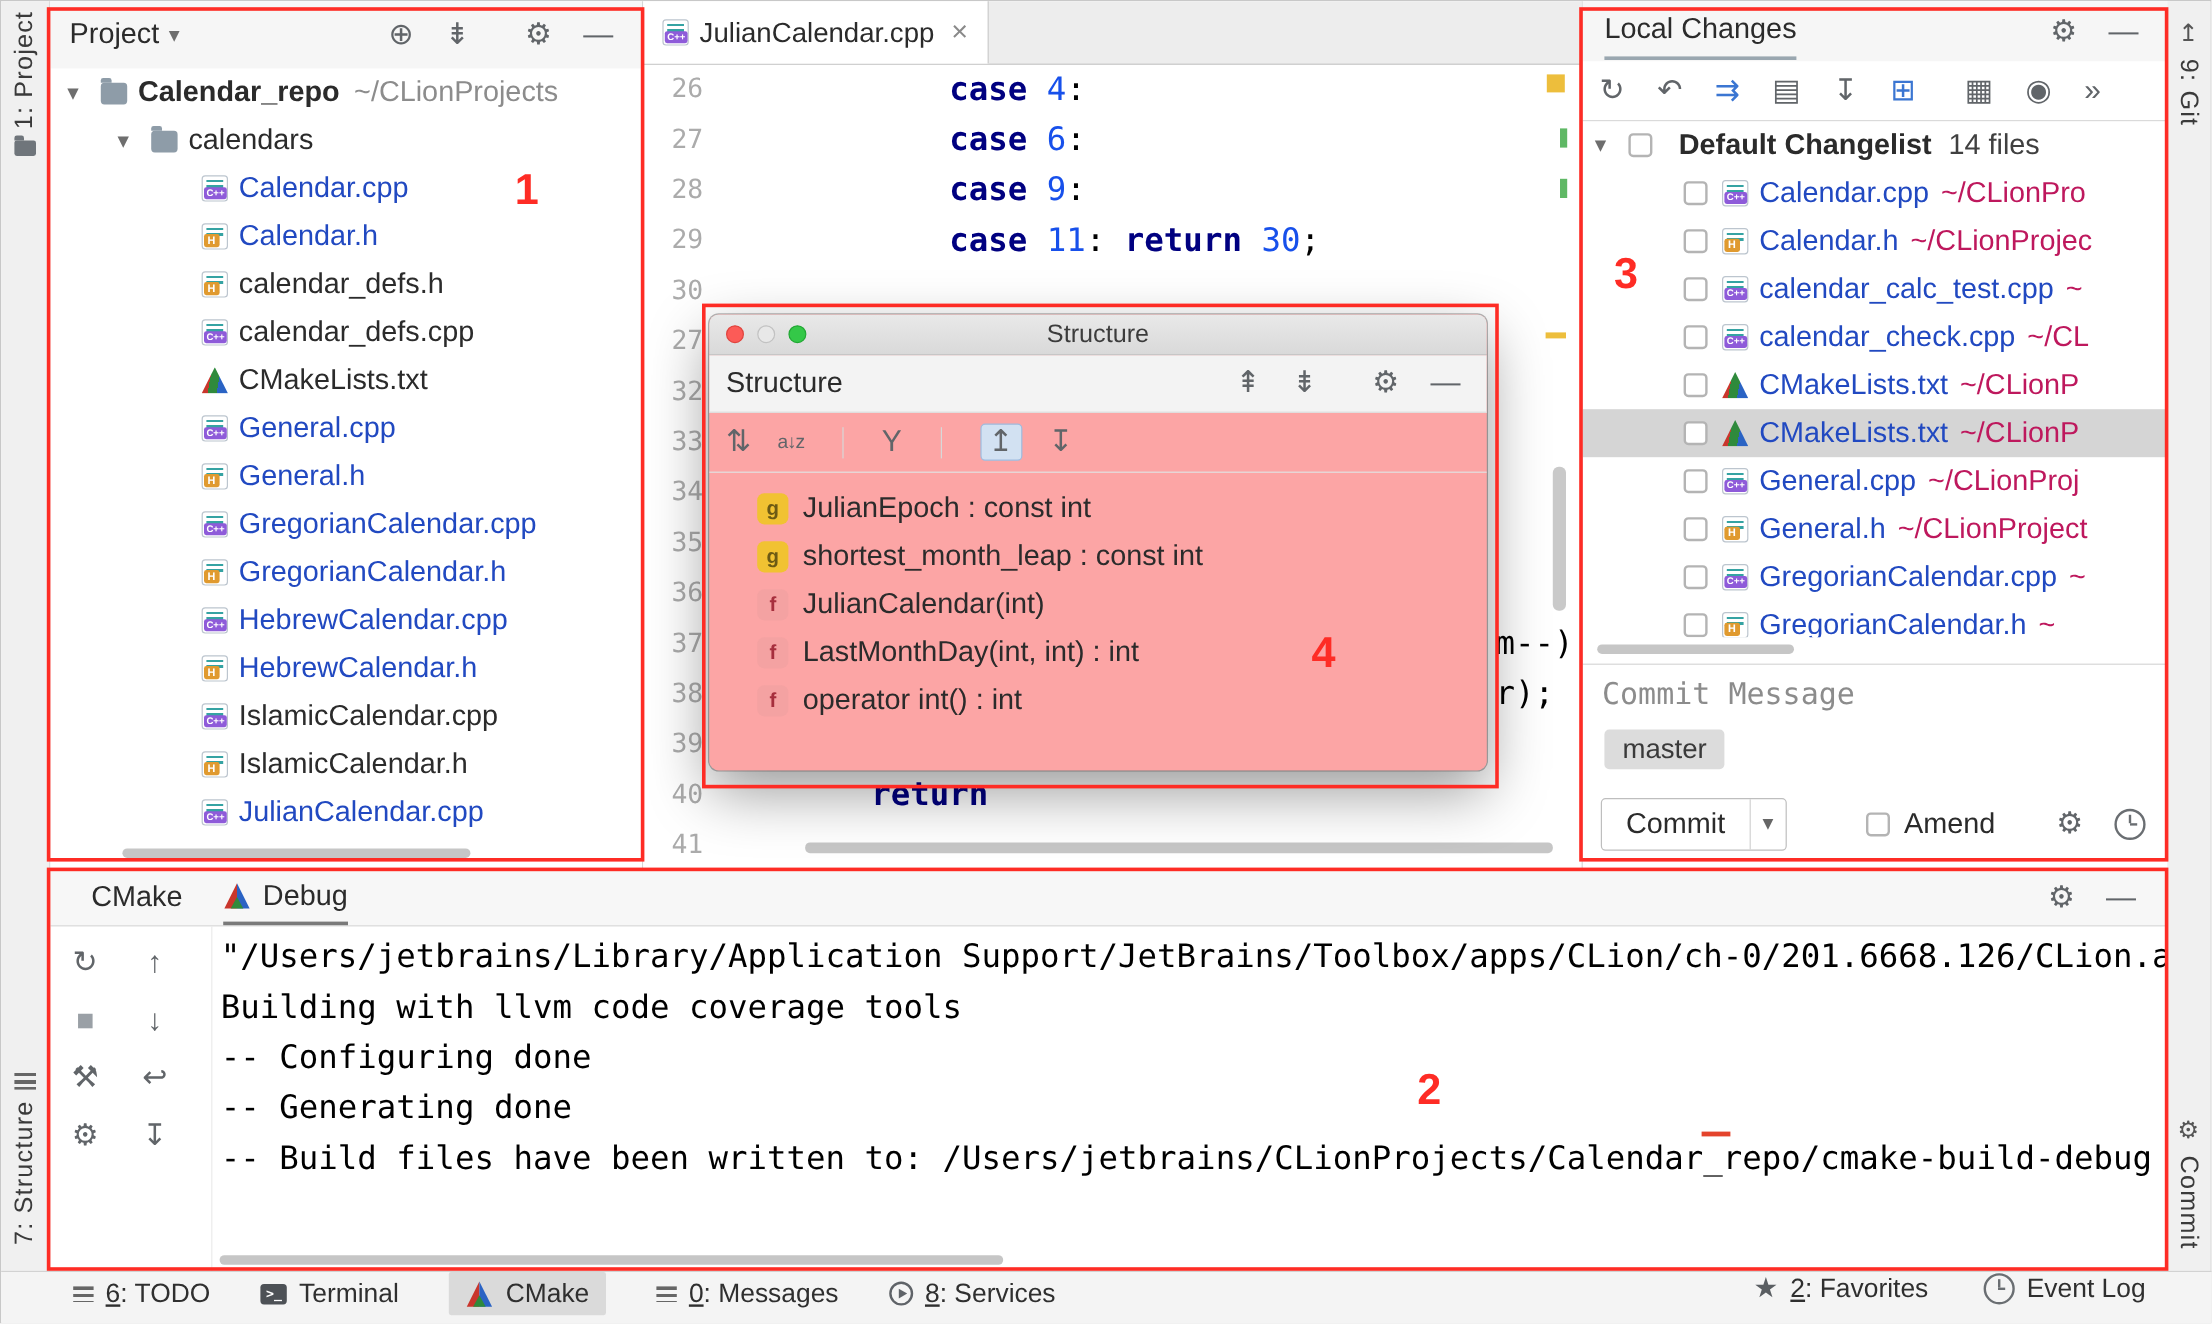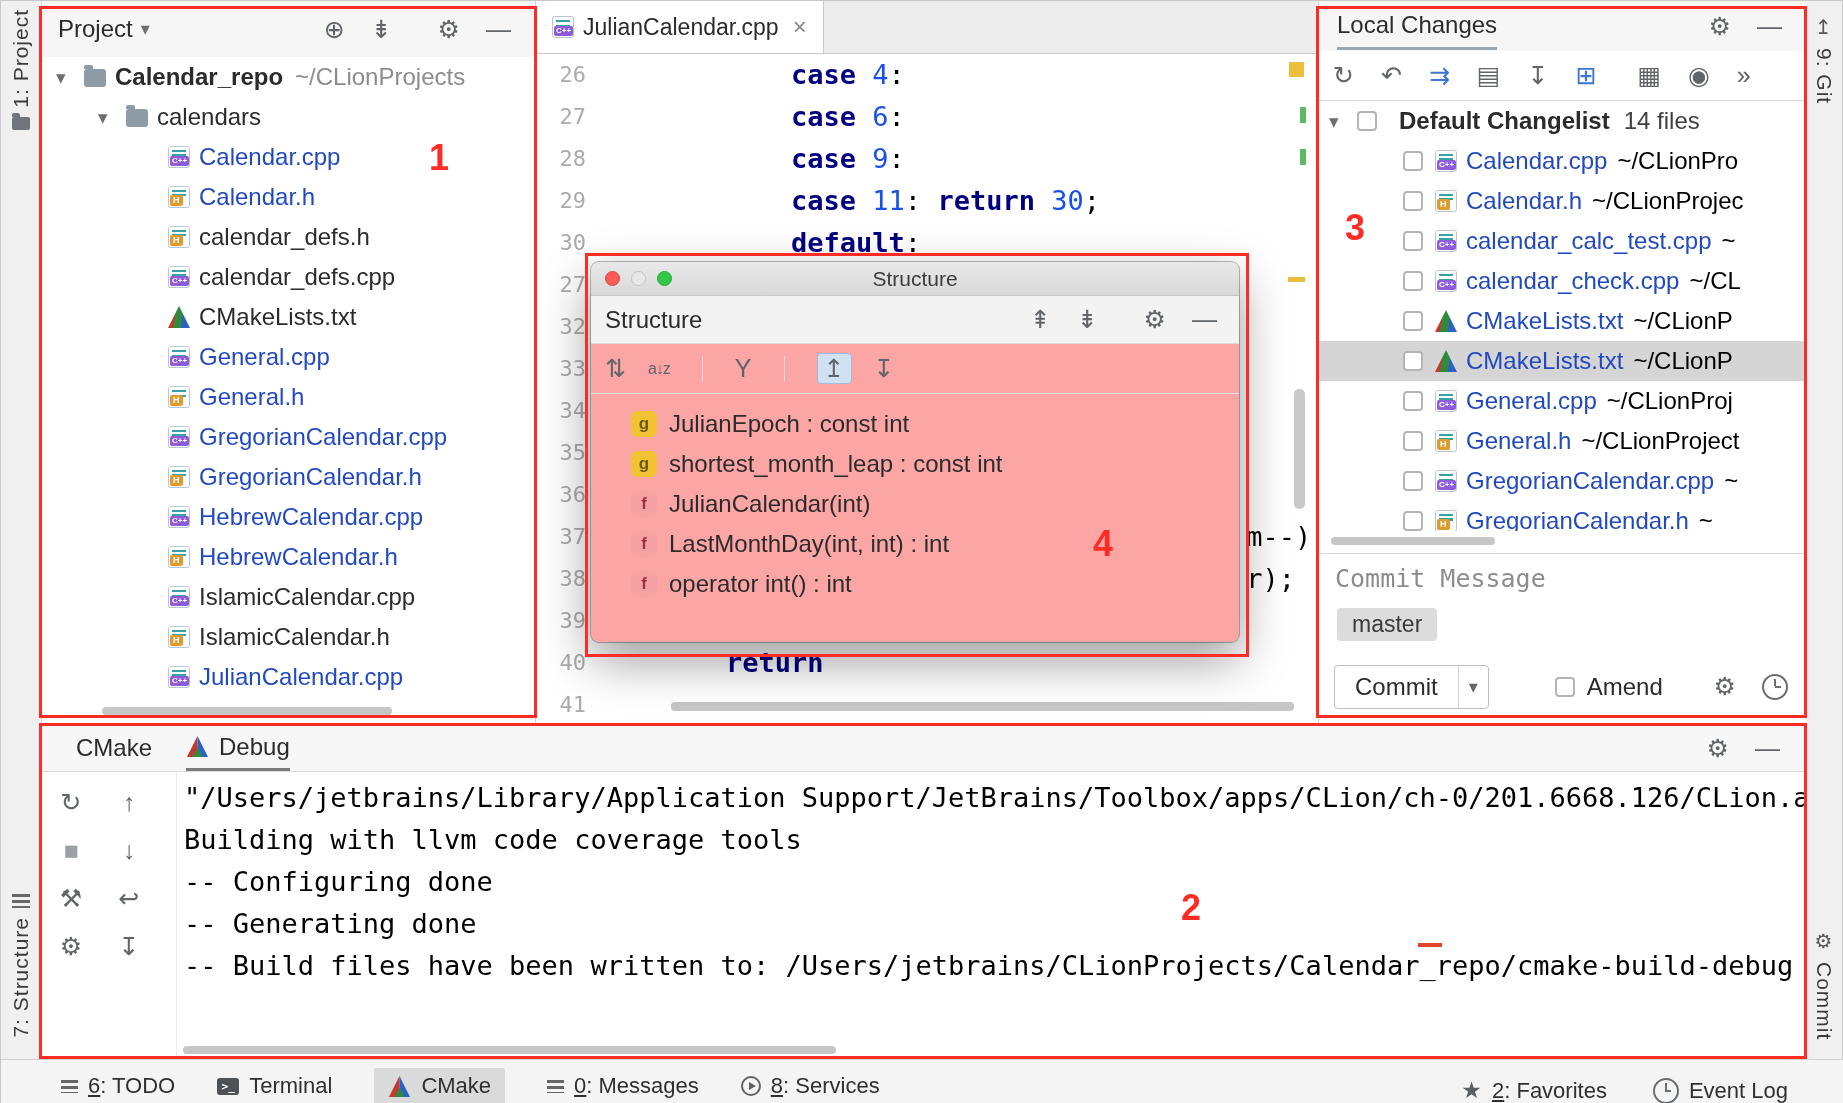--- a/index.html
+++ b/index.html
@@ -110,21 +110,21 @@
   .vcs-tools{height:50px;border-bottom:1px solid #dadada;display:flex;align-items:center;gap:27px;padding:0 14px;box-sizing:border-box;}
   .vcs-tools .blue{color:#3b76d2;}
   .vcs-tools .pregroup{margin-left:14px;}
   .vcs-tree{position:absolute;top:100px;left:0;right:0;height:430px;overflow:hidden;}
   .vrow{display:flex;align-items:center;height:40px;padding-left:84px;font-size:24px;cursor:pointer;}
   .vrow .cb{margin-right:12px;}
   .vrow.dcl{padding-left:10px;}
   .dcl-name{font-weight:bold;margin-left:10px;}
   .dcl-count{color:#404040;margin-left:14px;}
   .vname{color:#2149c1;}
-  .vpath{color:#000000;margin-left:10px;}
+  .vpath{color:#be185d;margin-left:10px;}
   .vrow.selected{background:#d5d5d5;}
   .vcs-scroll{left:12px;width:164px;top:536px;}
   .commit-box{position:absolute;left:0;top:552px;width:100%;height:96px;background:#fff;border-top:1px solid #d6d6d6;box-sizing:border-box;}
   .cm-ph{color:#8c8c8c;font-size:25px;font-family:"DejaVu Sans Mono","Liberation Mono",monospace;padding:10px 0 0 16px;}
   .branch-chip{position:absolute;left:18px;top:54px;background:#dcdcdc;border-radius:4px;padding:3px 15px;font-size:23px;color:#3a3a3a;cursor:pointer;}
   .commit-row{position:absolute;left:0;top:648px;width:100%;height:75px;display:flex;align-items:center;padding:0 18px 0 15px;box-sizing:border-box;}
   .commit-btn{display:flex;align-items:stretch;border:1px solid #bebebe;border-radius:4px;height:42px;background:#fff;cursor:pointer;}
   .cbt{display:flex;align-items:center;padding:0 20px;font-size:24px;color:#2b2b2b;}
   .cba{display:flex;align-items:center;padding:0 10px;border-left:1px solid #d2d2d2;color:#666;font-size:18px;}
   .amend{display:flex;align-items:center;gap:12px;margin-left:66px;font-size:24px;}
@@ -140,21 +140,21 @@
   .ct-grid{display:grid;grid-template-columns:58px 58px;row-gap:23px;justify-items:center;padding-top:18px;}
   .ct-grid .stop{color:#9aa0a6;}
   .cs-more{position:absolute;left:64px;top:298px;font-size:26px;color:#616569;cursor:pointer;}
   .cs-out{position:absolute;left:134px;top:47px;right:0;bottom:0;overflow:hidden;padding:5px 0 0 8px;}
   .cline{height:42px;line-height:42px;white-space:pre;font:27px/42px "DejaVu Sans Mono","Liberation Mono",monospace;color:#000;}
   .typo-dash{position:absolute;left:1376px;top:218px;width:24px;height:4px;background:#e4442c;}
   .cs-scroll{left:141px;width:653px;top:321px;}
 
   
   .statusbar{position:absolute;left:0;top:1058px;width:1843px;height:45px;background:#f4f4f4;border-top:1px solid #d2d2d2;
-             display:flex;align-items:flex-end;box-sizing:border-box;font-size:22px;}
+             display:flex;align-items:flex-start;box-sizing:border-box;font-size:22px;}
   .sb-left{display:flex;align-items:center;gap:42px;margin-left:60px;}
   .sb-right{display:flex;align-items:center;gap:46px;margin-left:auto;margin-right:56px;}
   .sb-item{display:flex;align-items:center;gap:10px;cursor:pointer;color:#2f2f2f;}
   .sb-item.selected{background:#dadada;padding:5px 14px;border-radius:2px;}
   .sb-lab u{text-decoration:underline;}
   .term-ic{width:22px;height:17px;background:#4d5156;border-radius:3px;color:#fff;font:bold 11px/17px "DejaVu Sans Mono",monospace;text-align:center;flex:none;}
   .serv-ic{width:20px;height:20px;border:2px solid #5f6368;border-radius:50%;box-sizing:border-box;position:relative;flex:none;}
   .serv-ic::before{content:"";position:absolute;left:6px;top:4px;border-left:7px solid #5f6368;border-top:4px solid transparent;border-bottom:4px solid transparent;}
   .star{font-size:23px;color:#5a5e62;}
 
@@ -321,21 +321,20 @@
         <div class="edline">
     <span class="lnum">28</span>
     <span class="lcode"><span>        </span><span class="tok-kw">case</span><span> </span><span class="tok-num">9</span><span>:</span></span>
   </div>
         <div class="edline">
     <span class="lnum">29</span>
     <span class="lcode"><span>        </span><span class="tok-kw">case</span><span> </span><span class="tok-num">11</span><span>: </span><span class="tok-kw">return</span><span> </span><span class="tok-num">30</span><span>;</span></span>
   </div>
         <div class="edline">
     <span class="lnum">30</span>
-    <span class="lcode"><span>        </span><span class="tok-kw">default</span><span>:</span></span>
   </div>
         <div class="edline">
     <span class="lnum">27</span>
     <span class="lcode"></span>
   </div>
         <div class="edline">
     <span class="lnum">32</span>
     <span class="lcode"></span>
   </div>
         <div class="edline">

